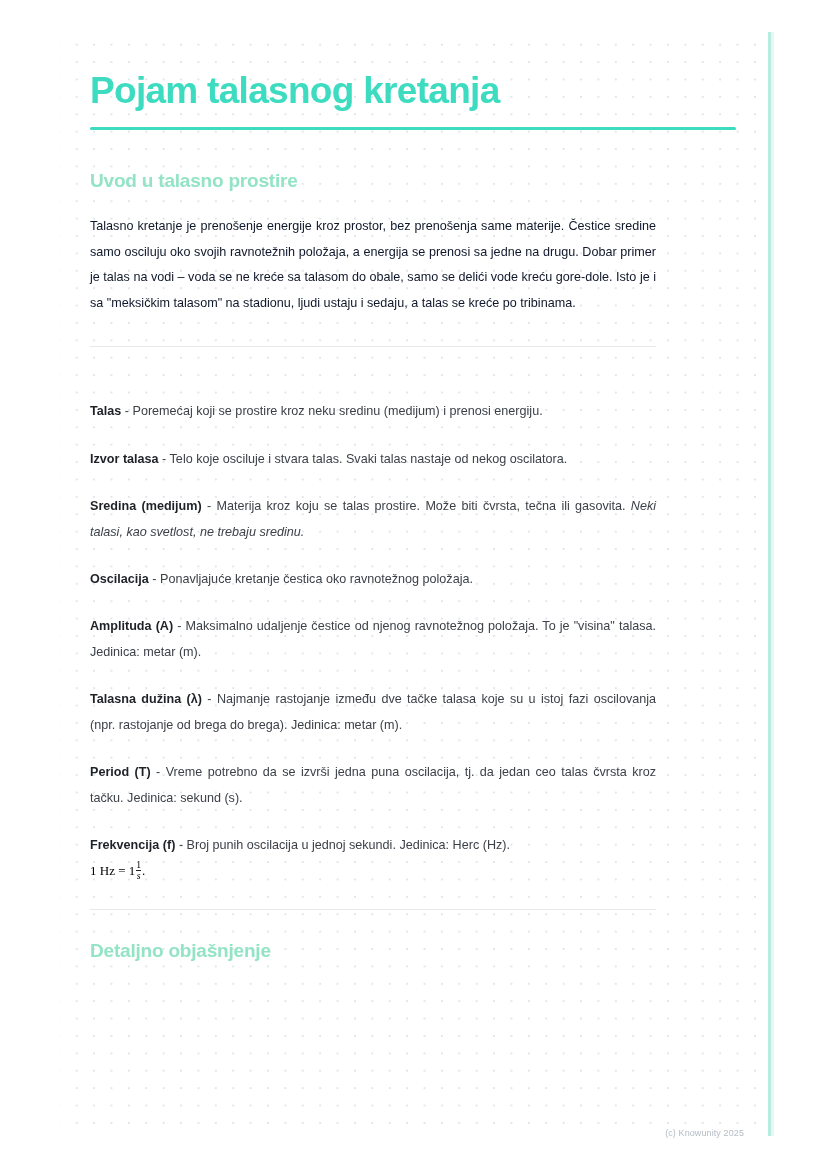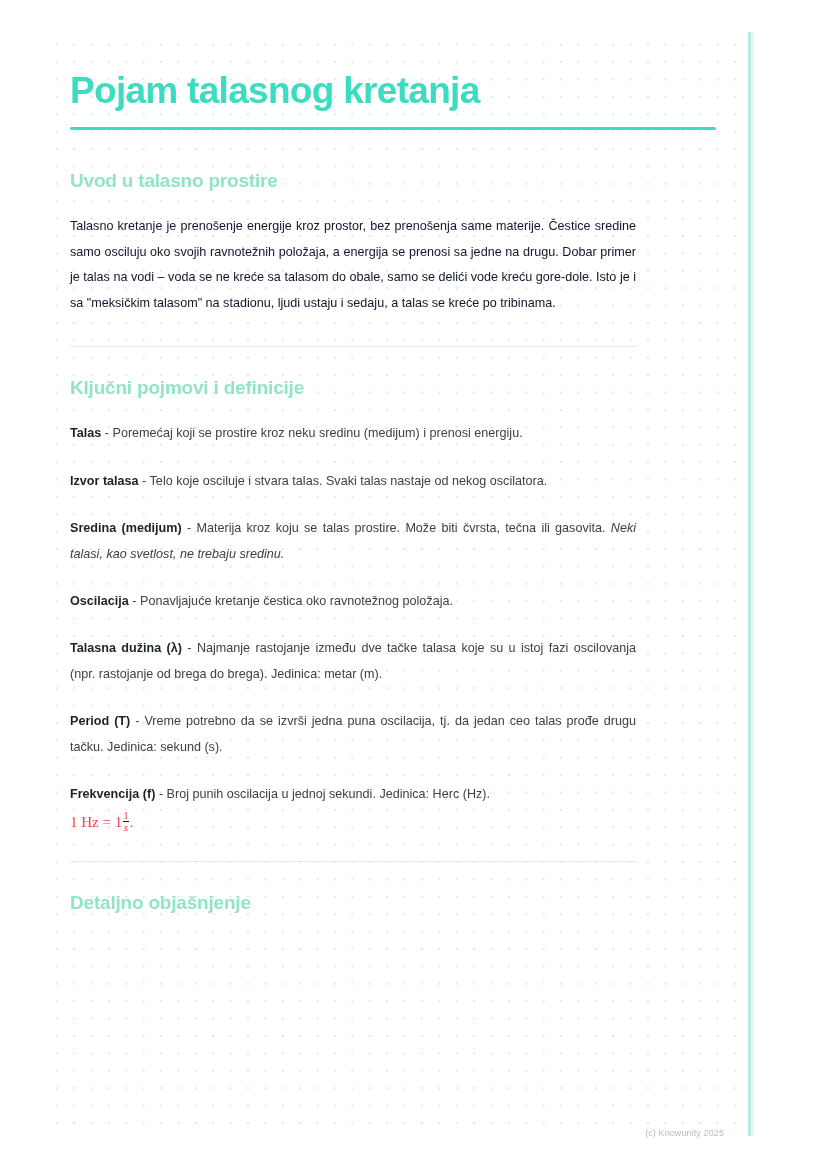--- a/index.html
+++ b/index.html
@@ -14,20 +14,21 @@
     -webkit-font-smoothing: antialiased;
   }
 
   
   .page {
     position: relative;
     width: 754px;
     height: 1171px;
     background: #ffffff;
     overflow: hidden;
+    margin-left: 20px;
   }
 
   
   .dot-grid {
     position: absolute;
     left: 40px;
     top: 30px;
     width: 772px;
     height: 1108px;
     background-image: radial-gradient(#c9d2dd 0.9px, transparent 1px);
@@ -113,23 +114,23 @@
     text-align: center;
   }
   .em {
     font-style: italic;
   }
 
   .formula {
     display: block;
     margin-top: 2px;
     font-family: "Liberation Serif", serif;
-    font-size: 15px;
+    font-size: 13px;
     line-height: 1.5;
-    color: #ef4444;
+    color: #000000;
     text-align: left;
   }
   .frac {
     display: inline-block;
     vertical-align: -0.42em;
     text-align: center;
     font-size: 0.74em;
     line-height: 1.02;
     margin: 0 1px;
   }
@@ -174,45 +175,47 @@
     <div class="title-rule"></div>
 
     <div class="sec-gap-1">
       <h2 class="section-heading">Uvod u talasno prostire</h2>
       <p class="body-par">Talasno kretanje je prenošenje energije kroz prostor, bez prenošenja same materije. Čestice sredine samo osciluju oko svojih ravnotežnih položaja, a energija se prenosi sa jedne na drugu. Dobar primer je talas na vodi – voda se ne kreće sa talasom do obale, samo se delići vode kreću gore-dole. Isto je i sa "meksičkim talasom" na stadionu, ljudi ustaju i sedaju, a talas se kreće po tribinama.</p>
     </div>
 
     <div class="divider"></div>
 
     <div class="sec-gap-2">
-      <h2 class="section-heading">Ključni pojmovi i definicije</h2>
 
       <p class="term-par">
         <span class="term">Talas</span><span> - </span><span>Poremećaj koji se prostire kroz neku sredinu (medijum) i prenosi energiju.</span>
       </p>
 
       <p class="term-par">
         <span class="term">Izvor talasa</span><span> - </span><span>Telo koje osciluje i stvara talas. Svaki talas nastaje od nekog oscilatora.</span>
       </p>
 
       <p class="term-par">
         <span class="term">Sredina (medijum)</span><span> - </span><span>Materija kroz koju se talas prostire. Može biti čvrsta, tečna ili gasovita. </span><span class="em">Neki talasi, kao svetlost, ne trebaju sredinu.</span>
       </p>
 
       <p class="term-par tight">
         <span class="term">Oscilacija</span><span> - </span><span>Ponavljajuće kretanje čestica oko ravnotežnog položaja.</span>
       </p>
 
+      <p class="term-par">
+        <span class="term">Amplituda (A)</span><span> - </span><span>Maksimalno udaljenje čestice od njenog ravnotežnog položaja. To je "visina" talasa. Jedinica: metar (m).</span>
+      </p>
 
       <p class="term-par">
         <span class="term">Talasna dužina (λ)</span><span> - </span><span>Najmanje rastojanje između dve tačke talasa koje su u istoj fazi oscilovanja (npr. rastojanje od brega do brega). Jedinica: metar (m).</span>
       </p>
 
       <p class="term-par">
-        <span class="term">Period (T)</span><span> - </span><span>Vreme potrebno da se izvrši jedna puna oscilacija, tj. da jedan ceo talas prođe drugu tačku. Jedinica: sekund (s).</span>
+        <span class="term">Period (T)</span><span> - </span><span>Vreme potrebno da se izvrši jedna puna oscilacija, tj. da jedan ceo talas čvrsta kroz tačku. Jedinica: sekund (s).</span>
       </p>
 
       <p class="term-par tight">
         <span class="term">Frekvencija (f)</span><span> - </span><span>Broj punih oscilacija u jednoj sekundi. Jedinica: Herc (Hz).</span>
         <span class="formula"><span>1 Hz = 1</span><span class="frac"><span class="num">1</span><span class="den">s</span></span><span>.</span></span>
       </p>
     </div>
 
     <div class="divider d2"></div>
 

